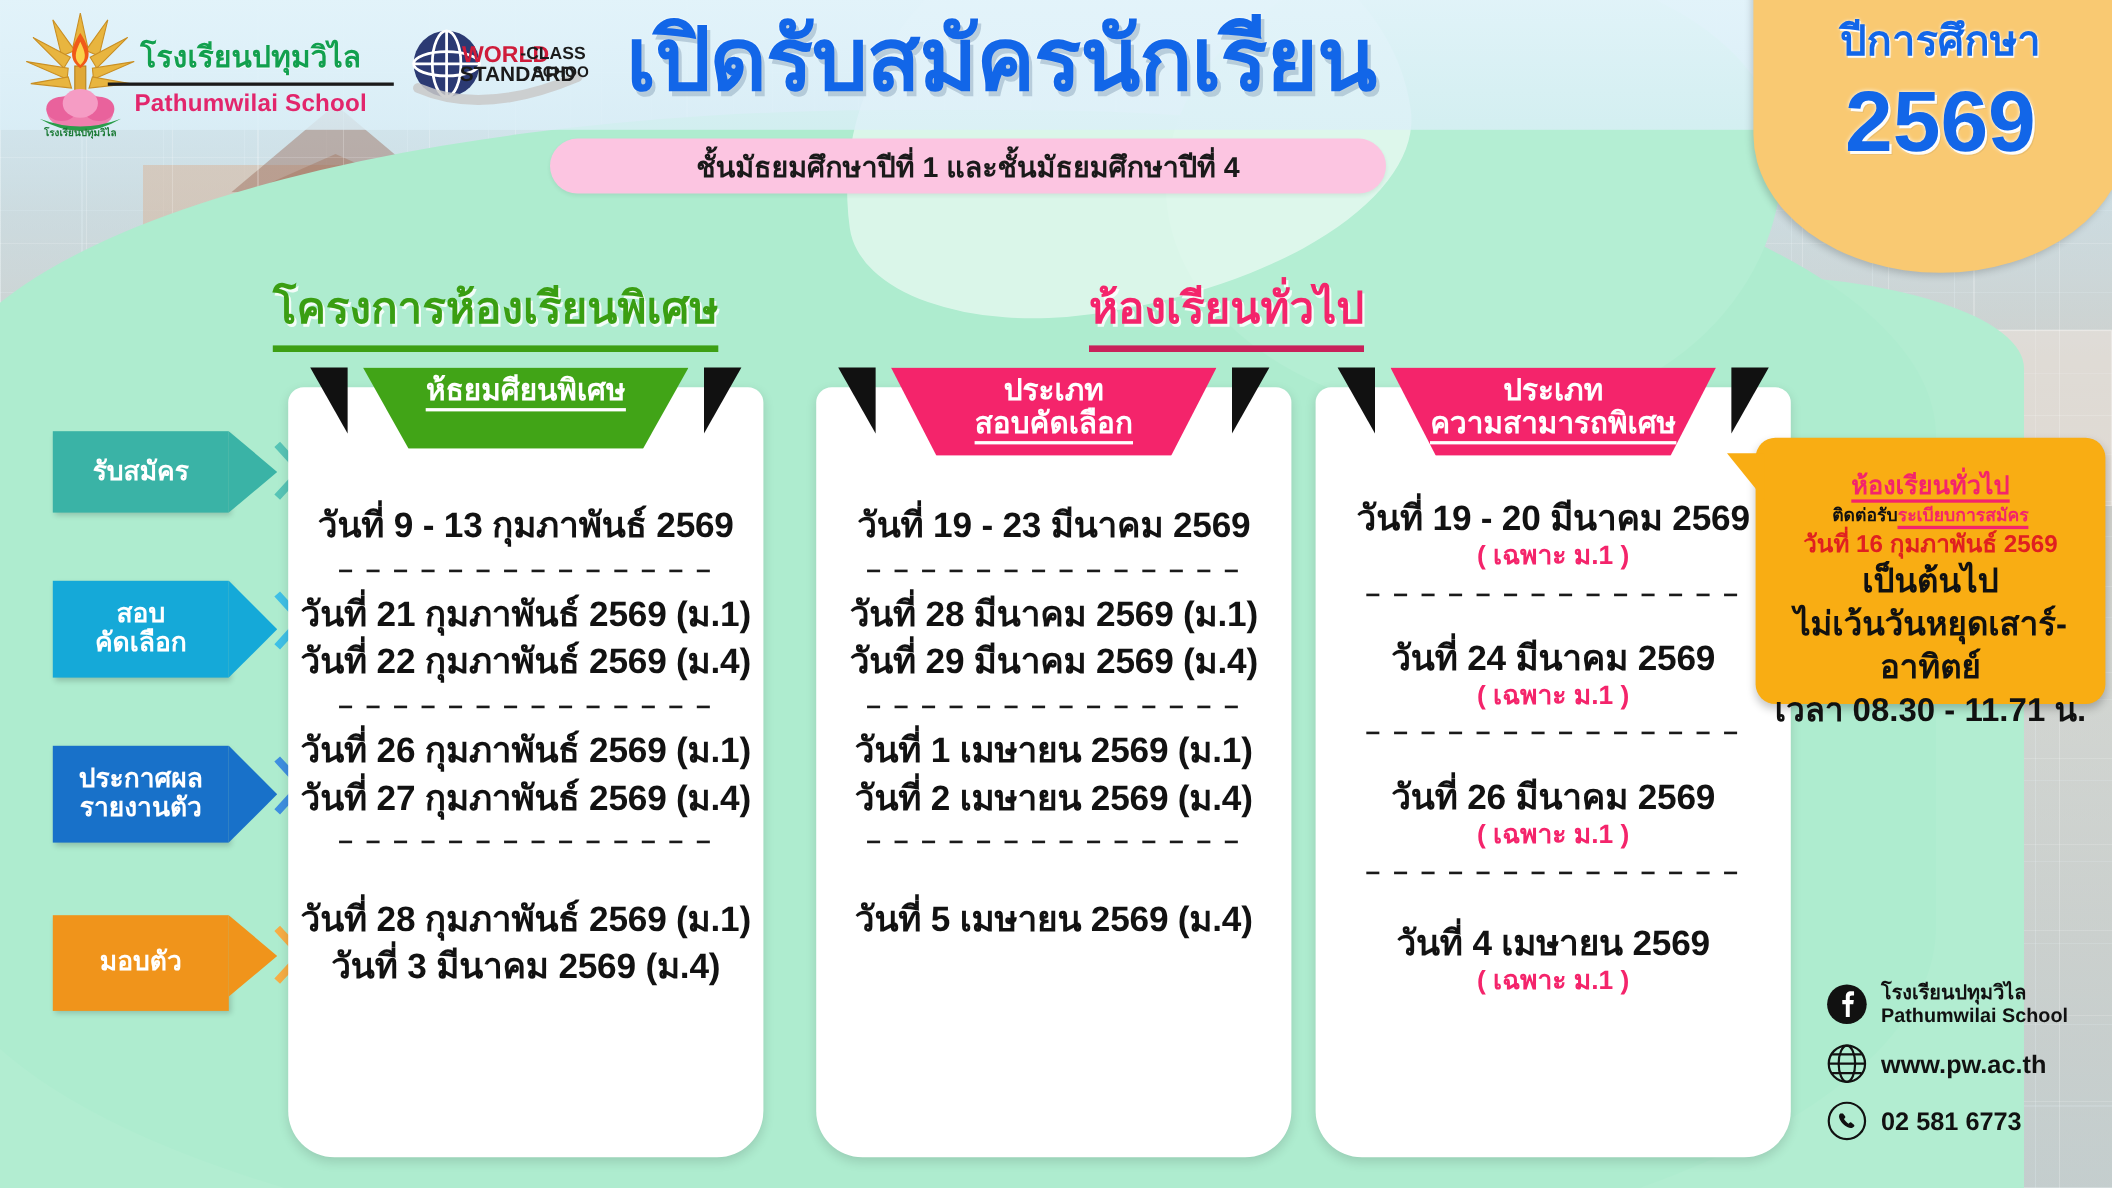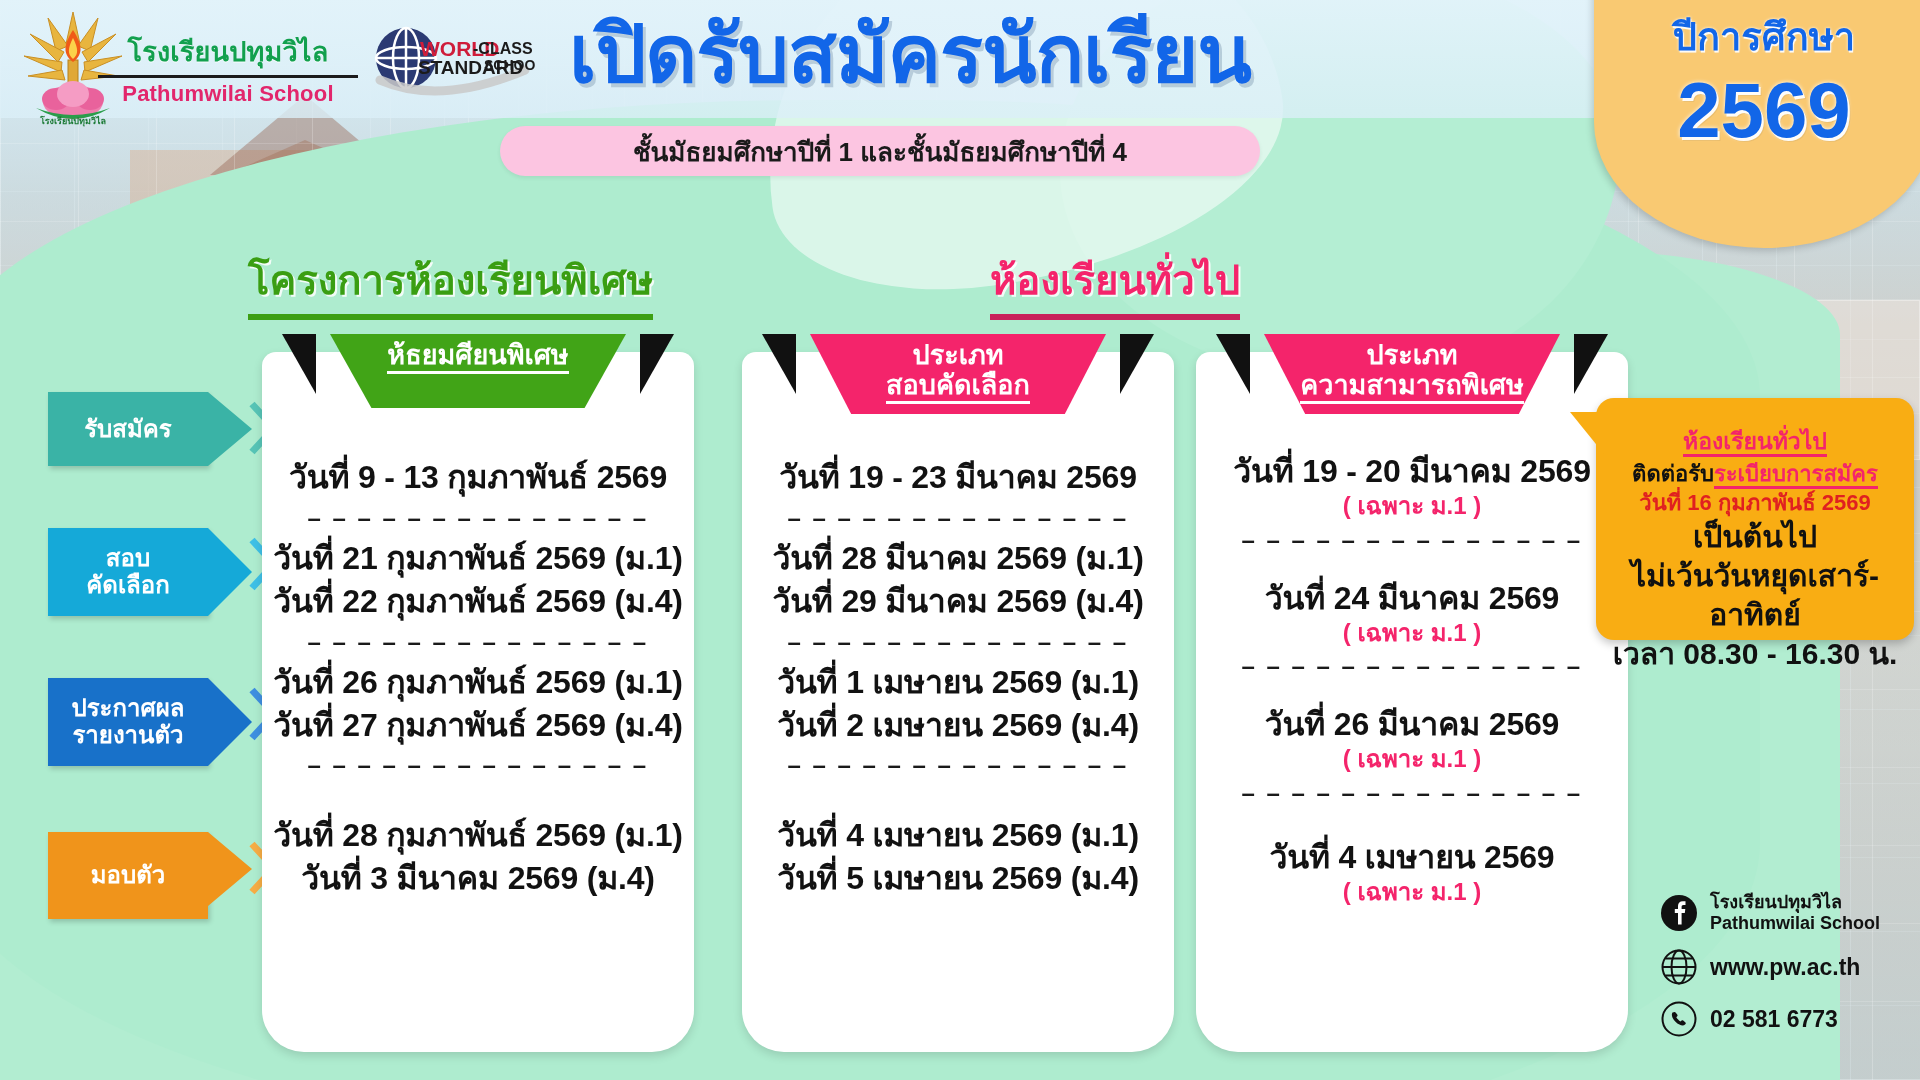--- a/index.html
+++ b/index.html
@@ -203,21 +203,21 @@
     background:#f9ad13; border-radius: 18px;
     box-shadow: 0 4px 8px rgba(0,0,0,.22);
     padding: 30px 8px 0; text-align:center;
   }
   .callout:before {
     content:""; position:absolute; left:-26px; top: 14px;
     border-style:solid; border-width: 0 34px 42px 0;
     border-color: transparent #f9ad13 transparent transparent;
   }
   .co-1 { font-size: 23px; font-weight: 800; color:#f4246b; border-bottom: 3px solid #f4246b; display:inline-block; line-height:1.15; }
-  .co-2 { font-size: 22px; font-weight: 800; color:#111; line-height: 1.28; margin-top:3px; }
+  .co-2 { font-size: 16px; font-weight: 800; color:#111; line-height: 1.28; margin-top:3px; }
   .co-2 .hl { color:#f4246b; border-bottom: 3px solid #f4246b; }
   .co-3 { font-size: 22px; font-weight: 800; color:#e02020; line-height: 1.28; }
   .co-4 { font-size: 30px; font-weight: 800; color:#111; line-height: 1.3; }
 
   
   .contact { position:absolute; left: 1660px; top: 892px; width: 260px; }
   .c-row { display:flex; align-items:center; gap: 12px; margin-bottom: 14px; }
   .c-row .ic { width: 38px; height: 38px; flex: 0 0 38px; }
   .c-row .tx { font-size: 18px; font-weight: 800; color:#111; line-height:1.18; }
   .c-row .tx.big { font-size: 23px; }
@@ -426,21 +426,20 @@
         <div class="d-row">วันที่ 28 มีนาคม 2569 (ม.1)</div>
         <div class="d-row">วันที่ 29 มีนาคม 2569 (ม.4)</div>
       </div>
       <div class="dash">– – – – – – – – – – – – – –</div>
       <div class="grp">
         <div class="d-row">วันที่ 1 เมษายน 2569 (ม.1)</div>
         <div class="d-row">วันที่ 2 เมษายน 2569 (ม.4)</div>
       </div>
       <div class="dash">– – – – – – – – – – – – – –</div>
       <div class="grp" style="margin-top:30px;">
-        <div class="d-row">วันที่ 4 เมษายน 2569 (ม.1)</div>
         <div class="d-row">วันที่ 5 เมษายน 2569 (ม.4)</div>
       </div>
     </div>
   </div>
 
   <div class="card" id="card-3">
     <div class="ribbon-wing wing-l"></div>
     <div class="ribbon-wing wing-r"></div>
     <div class="ribbon pink">
       <div class="line">ประเภท</div>
@@ -470,21 +469,21 @@
   </div>
 
   <div class="callout">
     <div class="co-1">ห้องเรียนทั่วไป</div>
     <div class="co-2">
       <span>ติดต่อรับ</span><span class="hl">ระเบียบการสมัคร</span>
     </div>
     <div class="co-3">วันที่ 16 กุมภาพันธ์ 2569</div>
     <div class="co-4">เป็นต้นไป</div>
     <div class="co-4">ไม่เว้นวันหยุดเสาร์-อาทิตย์</div>
-    <div class="co-4">เวลา 08.30 - 16.30 น.</div>
+    <div class="co-4">เวลา 08.30 - 11.71 น.</div>
   </div>
 
   <div class="contact">
     <div class="c-row">
       <span class="ic">
         <svg width="38" height="38" viewBox="0 0 38 38">
           <circle cx="19" cy="19" r="18" fill="#111"></circle>
           <path d="M21.6 19h3.2l.5-4h-3.7v-2.1c0-1.2.3-2 2-2h1.9V7.3c-.3 0-1.5-.13-2.8-.13-2.8 0-4.7 1.7-4.7 4.8V15h-3.2v4h3.2v11.6h3.6z" fill="#fff"></path>
         </svg>
       </span>

